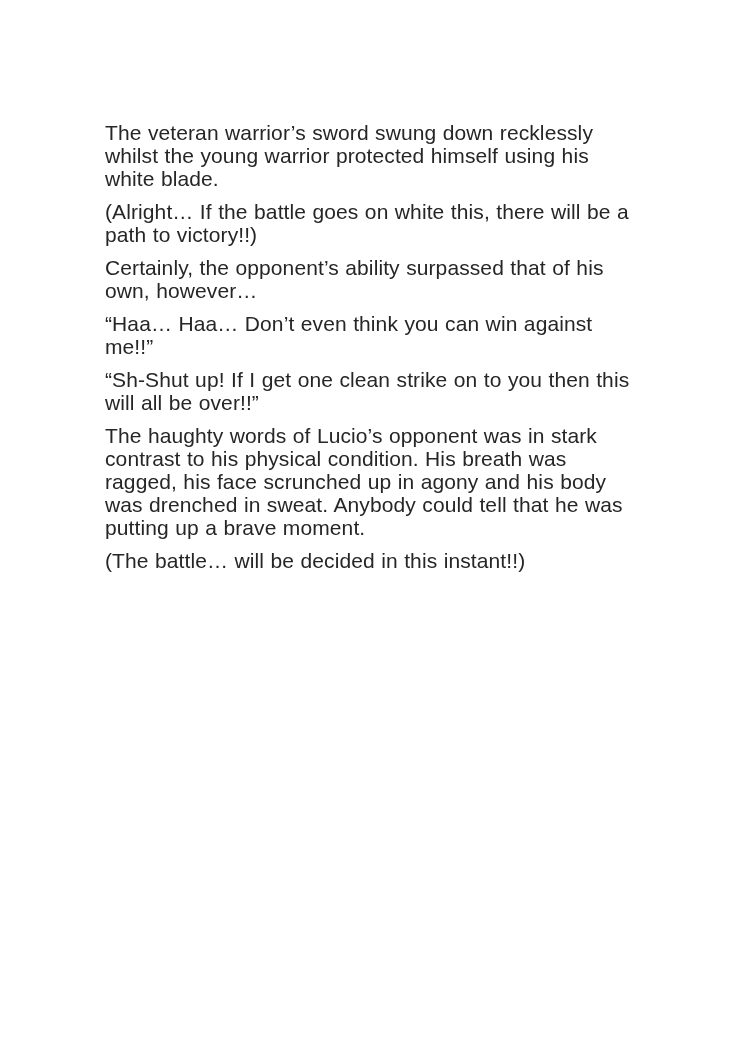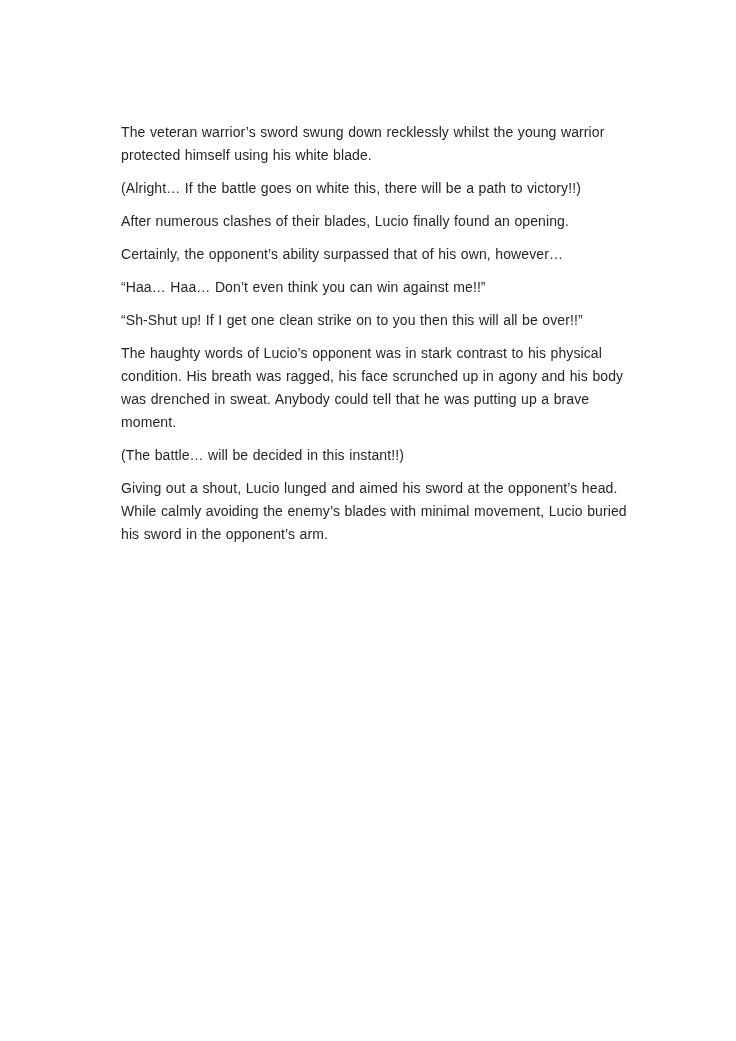--- a/index.html
+++ b/index.html
@@ -14,36 +14,34 @@
     overflow: hidden;
   }
   .page {
     box-sizing: border-box;
     width: 736px;
     height: 1041px;
     background: #ffffff;
     padding: 121px 102px 0 105px;
   }
   .doc-body p {
-    margin: 0 0 10px 16px;
-    font-size: 14px;
+    margin: 0 0 10px 0;
+    font-size: 21px;
     line-height: 23px;
     color: #262626;
     letter-spacing: 0.1px;
     word-spacing: 0.5px;
   }
 </style>
 </head>
 <body>
 
 <div class="page">
   <div class="doc-body">
     <p>The veteran warrior’s sword swung down recklessly whilst the young warrior protected himself using his white blade.</p>
     <p>(Alright… If the battle goes on white this, there will be a path to victory!!)</p>
-    <p>After numerous clashes of their blades, Lucio finally found an opening.</p>
     <p>Certainly, the opponent’s ability surpassed that of his own, however…</p>
     <p>“Haa… Haa… Don’t even think you can win against me!!”</p>
     <p>“Sh-Shut up! If I get one clean strike on to you then this will all be over!!”</p>
     <p>The haughty words of Lucio’s opponent was in stark contrast to his physical condition. His breath was ragged, his face scrunched up in agony and his body was drenched in sweat. Anybody could tell that he was putting up a brave moment.</p>
     <p>(The battle… will be decided in this instant!!)</p>
-    <p>Giving out a shout, Lucio lunged and aimed his sword at the opponent’s head. While calmly avoiding the enemy’s blades with minimal movement, Lucio buried his sword in the opponent’s arm.</p>
   </div>
 </div>
 
 </body></html>

